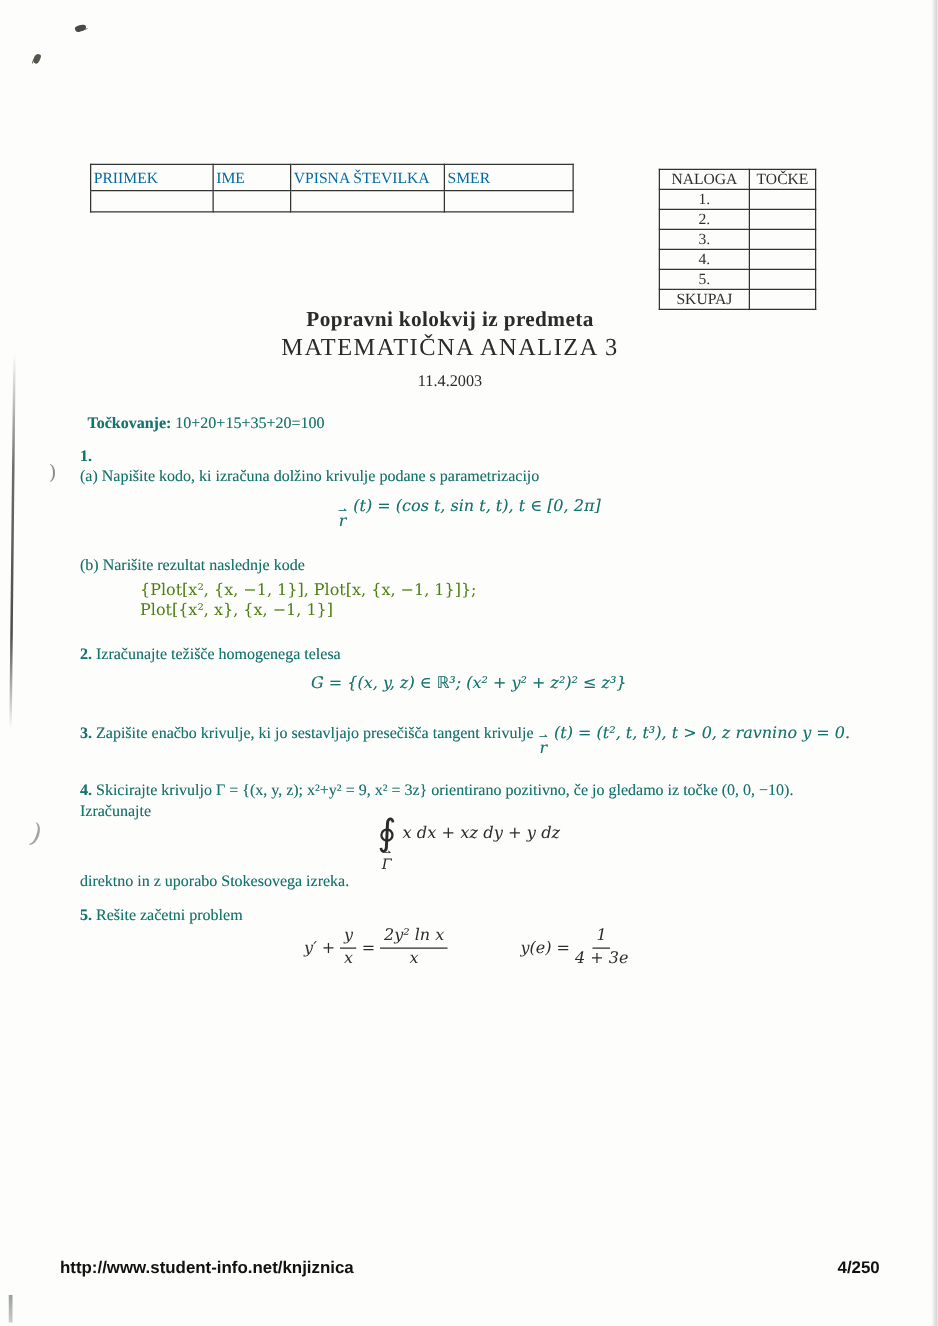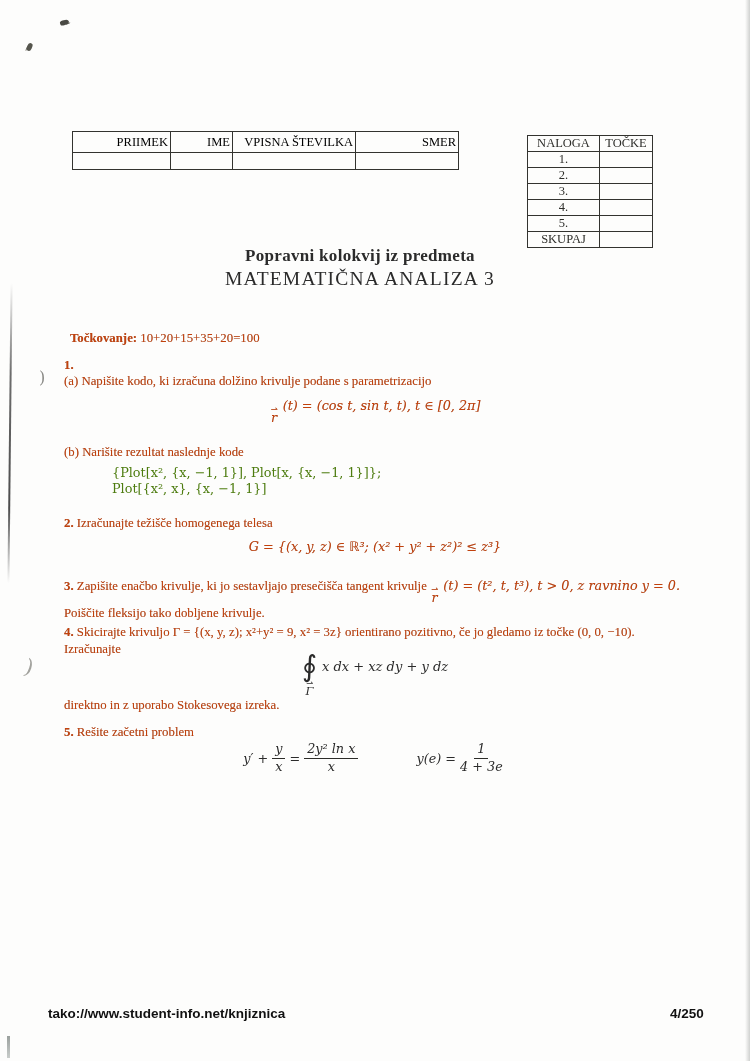--- a/index.html
+++ b/index.html
@@ -25,43 +25,43 @@
   .speck2 { left:27px; top:43px; width:5px; height:8px; background:#55554d;
     border-radius:60% 40% 50% 60%; transform:rotate(24deg); box-shadow:-2px 3px 0 -2px #77776d; }
   .margin-mark { color:#8a8a86; font-size:16px; font-family:"DejaVu Serif",serif; }
   .margin-mark.m1 { left:39px; top:368px; }
   .margin-mark.m2 { left:25px; top:655px; font-size:21px; color:#a3a39e; transform:rotate(18deg); }
 
   
   table { border-collapse:collapse; }
   .info-table { left:72px; top:131px; }
   .info-table td {
-    border:1.6px solid #33332f; font-size:12.5px; text-align:right;
-    padding:0 2px; color:#000000;
+    border:1.6px solid #33332f; font-size:12.5px; text-align:left;
+    padding:0 2px; color:#0369a1;
   }
   .info-table .hrow td { height:21px; }
   .info-table .erow td { height:17px; }
 
   .score-table { left:527px; top:135px; }
   .score-table td {
     border:1.6px solid #33332f; font-size:12.5px; color:#2e2e2a;
     padding:0 4px; height:15px;
   }
   .score-table .hrow td { height:16px; text-align:center; }
   .score-table td.pts { width:53px; }
   .score-table td.lbl { width:72px; text-align:center; }
 
   
   .title-wrap { left:0; top:246px; width:720px; text-align:center; }
   .title-l1 { font-size:17px; font-weight:700; letter-spacing:.3px; }
   .title-l2 { font-size:19.5px; font-weight:400; letter-spacing:1.2px; margin-top:2px; }
   .title-date { font-size:13px; margin-top:7px; }
 
   
-  .bodytext { font-size:12.8px; line-height:16.5px; color:#c2410c;
+  .bodytext { font-size:12.8px; line-height:16.5px; color:#0f766e;
     text-shadow:0 0 .5px rgba(40,40,40,.35); }
   .bold { font-weight:700; }
   .math { font-style:italic; font-family:"DejaVu Serif","DejaVu Sans",serif; }
   .center-row { left:0; width:750px; display:flex; justify-content:center; }
 
   .scoring { left:70px; top:330px; }
   .p1num   { left:64px; top:357px; }
   .p1a     { left:64px; top:373px; width:630px; }
   .f1a     { top:398px; }
   .p1b     { left:64px; top:444px; }
@@ -162,20 +162,21 @@
   <tr>
     <td class="lbl">SKUPAJ</td>
     <td class="pts"></td>
   </tr>
 </tbody>
   </table>
 
 <div class="abs title-wrap">
   <div class="title-l1">Popravni kolokvij iz predmeta</div>
   <div class="title-l2">MATEMATIČNA ANALIZA 3</div>
+  <div class="title-date">11.4.2003</div>
 </div>
 
 <div class="abs bodytext scoring">
   <span class="bold">Točkovanje:</span>
   <span>10+20+15+35+20=100</span>
 </div>
 
 <div class="abs bodytext bold p1num">1.</div>
 <div class="abs bodytext p1a">
   <span>(a)</span>
@@ -212,21 +213,20 @@
     <span class="bold">3.</span>
     <span>Zapišite enačbo krivulje, ki jo sestavljajo presečišča tangent krivulje</span>
     <span class="math">
       <span class="vec">
           <span class="arr">⇀</span>
           <span class="ltr">r</span>
         </span>
       <span>(t) = (t², t, t³), t &gt; 0, z ravnino y = 0.</span>
     </span>
   </div>
-  <div>Poiščite fleksijo tako dobljene krivulje.</div>
 </div>
 
 <div class="abs bodytext p4">
   <div>
     <span class="bold">4.</span>
     <span>Skicirajte krivuljo Γ = {(x, y, z);  x²+y² = 9,  x² = 3z} orientirano pozitivno, če jo gledamo iz točke (0, 0, −10).</span>
   </div>
   <div>Izračunajte</div>
 </div>
 <div class="abs center-row integral">
@@ -261,14 +261,14 @@
     </span>
     <span class="eq-gap"></span>
     <span>y(e) =</span>
     <span class="frac">
       <span class="num">1</span>
       <span class="den">4 + 3e</span>
     </span>
   </div>
 </div>
 
-<div class="abs footer-url">tako://www.student-info.net/knjiznica</div>
+<div class="abs footer-url">http://www.student-info.net/knjiznica</div>
 <div class="abs footer-page">4/250</div>
 
 </body></html>

